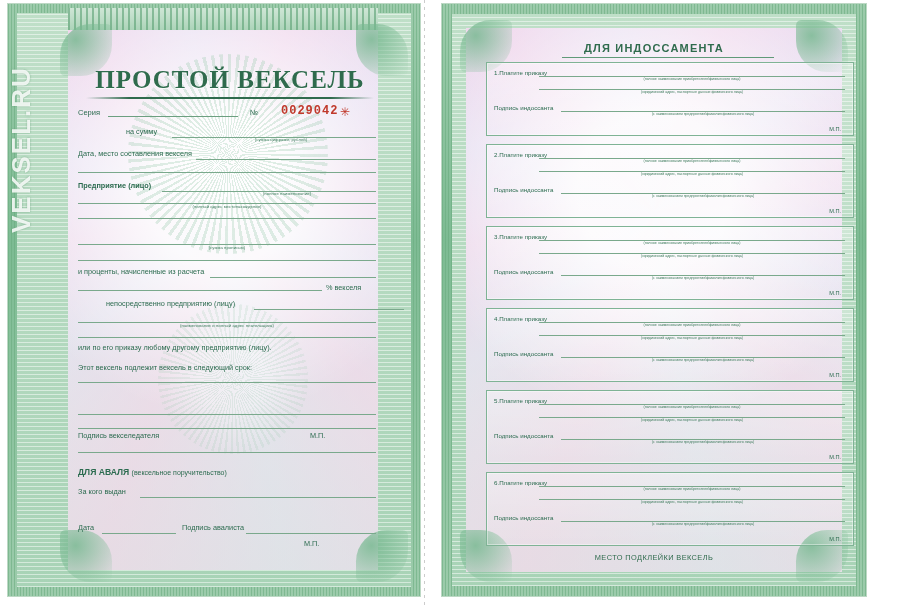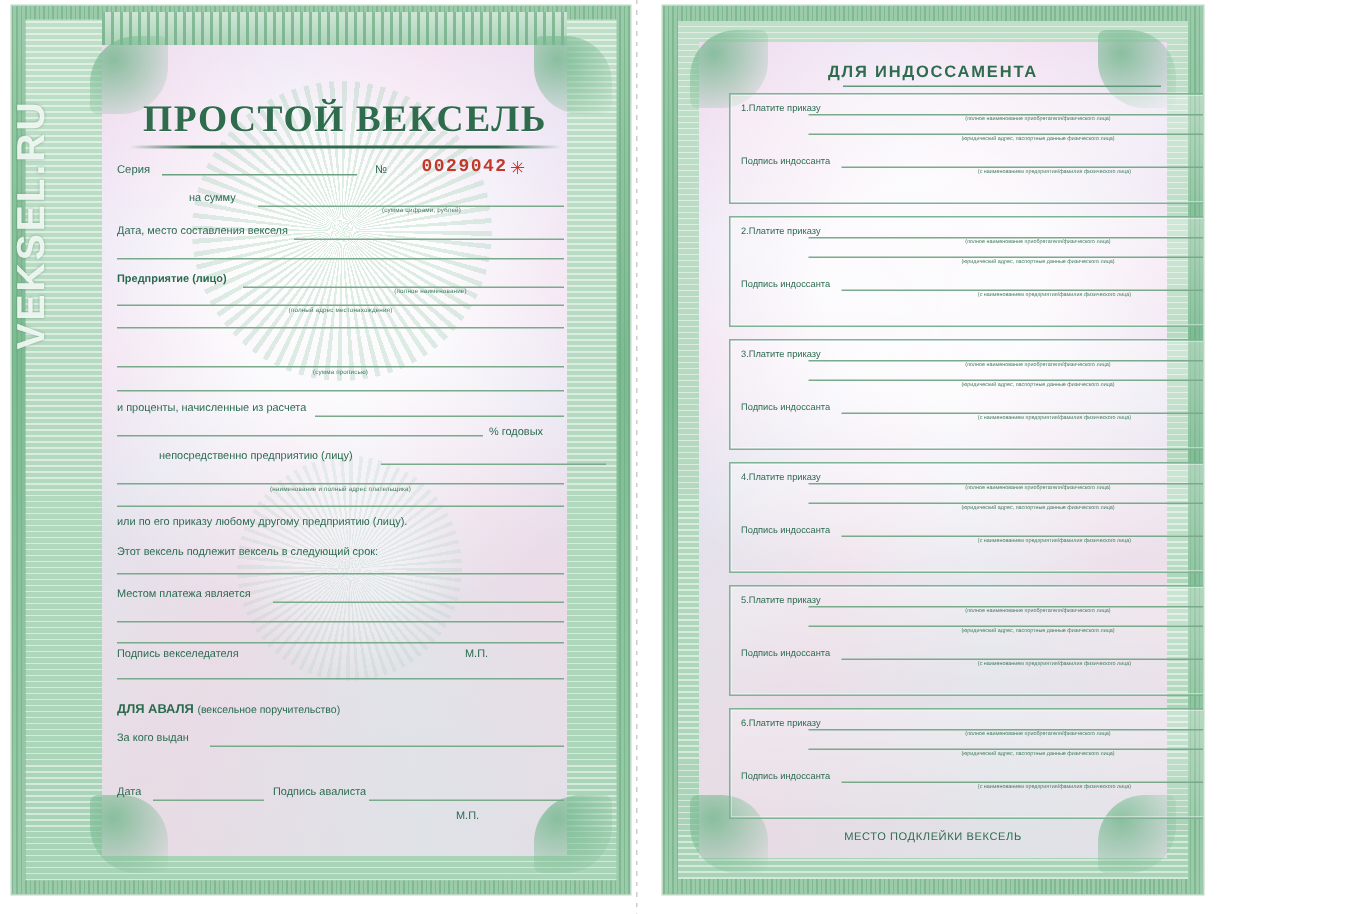--- a/index.html
+++ b/index.html
@@ -113,21 +113,21 @@
   .field{position:absolute;font-size:7.3px;line-height:1.1;color:#2b6b4f;}
   .field .lbl{white-space:nowrap;}
   .rule{border-bottom:1px solid #7aa98c;height:0;}
   .hint{
     font-size:4.2px;color:#3e7b5d;text-align:center;letter-spacing:.1px;
     white-space:nowrap;
   }
   .bold{font-weight:bold;}
 
   
-  #doc-right{left:442px;top:4px;width:360px;height:592px;}
+  #doc-right{left:442px;top:4px;width:424px;height:592px;}
   #doc-right .border-mid{inset:10px;}
   #doc-right .paper{inset:24px 24px 24px 24px;}
   .endo-title{
     position:absolute;left:0;right:0;top:38px;text-align:center;
     font-size:11px;font-weight:bold;letter-spacing:1.2px;color:#2f6b4d;
   }
   .endo-title-rule{
     position:absolute;left:120px;width:212px;top:53px;height:1px;background:#5f9a78;
   }
   .endo-box{
@@ -213,44 +213,40 @@
     <div class="rule" style="position:absolute;left:70px;width:298px;top:240px;"></div>
     <div class="hint" style="position:absolute;left:70px;width:298px;top:241px;">(сумма прописью)</div>
     <div class="rule" style="position:absolute;left:70px;width:298px;top:256px;"></div>
 
     <div class="field" style="left:70px;top:264px;width:298px;">
       <span class="lbl">и  проценты, начисленные из расчета</span>
       <div class="rule" style="position:absolute;left:132px;right:0;top:9px;"></div>
     </div>
     <div class="rule" style="position:absolute;left:70px;width:244px;top:286px;"></div>
     <div class="field" style="left:318px;top:280px;">
-      <span class="lbl">% годовых</span>
+      <span class="lbl">% векселя</span>
     </div>
 
     <div class="field" style="left:70px;top:296px;width:298px;margin-left:28px;">
       <span class="lbl">непосредственно предприятию (лицу)</span>
       <div class="rule" style="position:absolute;left:148px;right:0;top:9px;"></div>
     </div>
     <div class="rule" style="position:absolute;left:70px;width:298px;top:318px;"></div>
     <div class="hint" style="position:absolute;left:70px;width:298px;top:319px;">(наименование и полный адрес плательщика)</div>
     <div class="rule" style="position:absolute;left:70px;width:298px;top:333px;"></div>
 
     <div class="field" style="left:70px;top:340px;width:298px;">
       <span class="lbl">или по его приказу любому другому предприятию (лицу).</span>
     </div>
 
     <div class="field" style="left:70px;top:360px;width:298px;">
       <span class="lbl">Этот вексель подлежит вексель в следующий срок:</span>
     </div>
     <div class="rule" style="position:absolute;left:70px;width:298px;top:378px;"></div>
 
-    <div class="field" style="left:70px;top:388px;width:298px;">
-      <span class="lbl">Местом платежа является</span>
-      <div class="rule" style="position:absolute;left:104px;right:0;top:9px;"></div>
-    </div>
     <div class="rule" style="position:absolute;left:70px;width:298px;top:410px;"></div>
     <div class="rule" style="position:absolute;left:70px;width:298px;top:424px;"></div>
 
     <div class="field" style="left:70px;top:428px;width:298px;">
       <span class="lbl">Подпись векселедателя</span>
       <span class="lbl" style="position:absolute;left:232px;top:0;">М.П.</span>
     </div>
     <div class="rule" style="position:absolute;left:70px;width:298px;top:448px;"></div>
 
     <div class="field bold" style="left:70px;top:464px;font-size:8.6px;">

